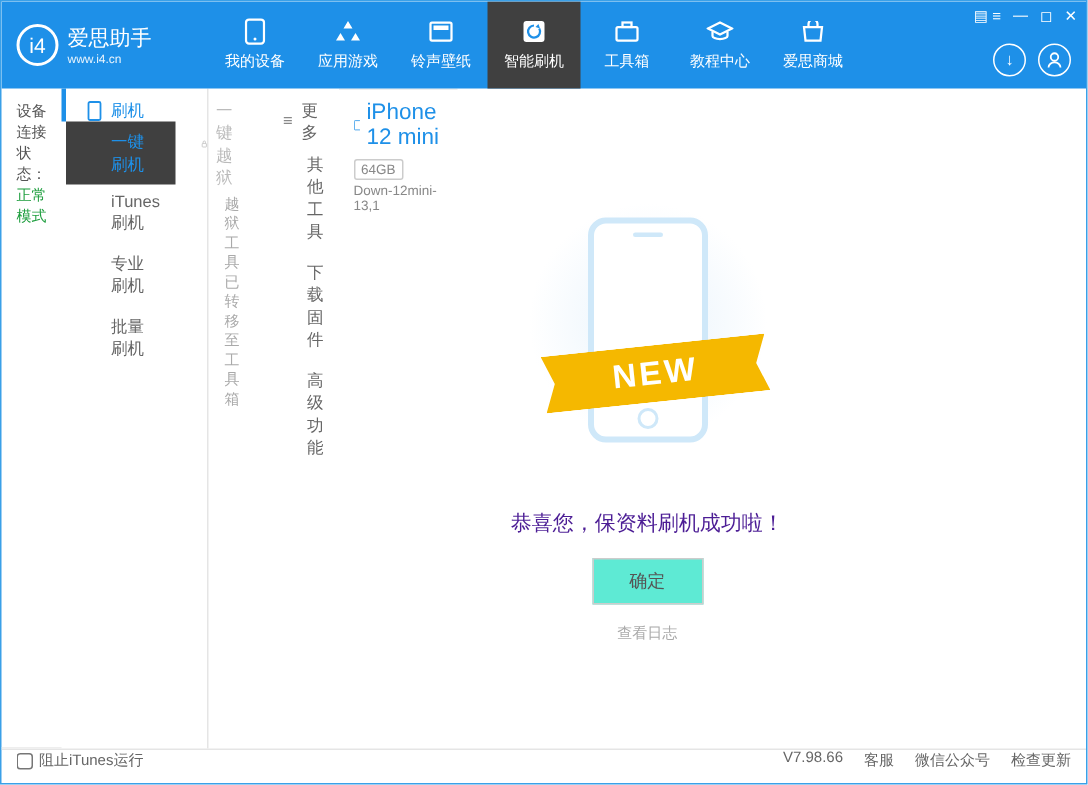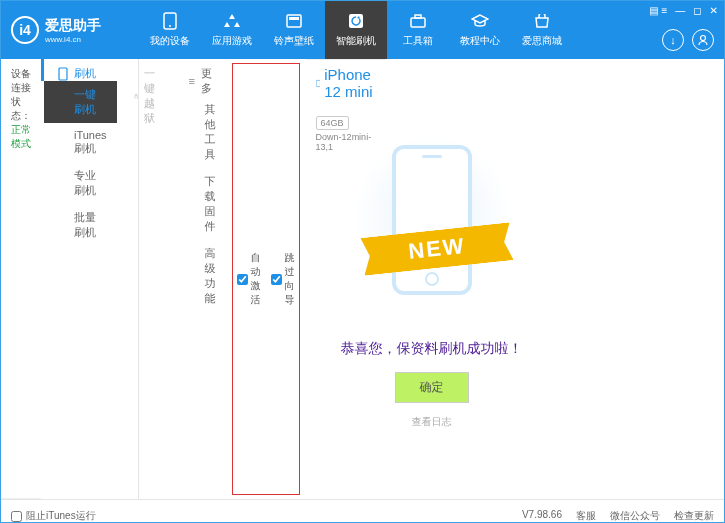--- a/index.html
+++ b/index.html
@@ -1,20 +1,20 @@
 <!DOCTYPE html>
 <html><head>
 <meta charset="utf-8">
 <style>
 *{margin:0;padding:0;box-sizing:border-box;font-family:"Microsoft YaHei",Arial,sans-serif}
 body{background:#fff;width:725px;height:523px;overflow:hidden;border:1px solid #3aa0e8}
 .header{background:#1e90e8;height:58px;display:flex;align-items:center;padding:0 10px;color:#fff;position:relative}
 .logo-area{display:flex;align-items:center;gap:6px;width:128px}
-.logo-circle{width:28px;height:28px;border:2px solid #fff;border-radius:50%;display:flex;align-items:center;justify-content:center;font-weight:bold;font-size:14px}
-.logo-txt{font-size:14px;font-weight:bold}
+.logo-circle{width:28px;height:28px;border:2px solid #fff;border-radius:50%;display:flex;align-items:center;justify-content:center;font-weight:normal;font-size:14px}
+.logo-txt{font-size:14px;font-weight:normal}
 .logo-sub{font-size:8px;opacity:.9}
 .nav{display:flex;height:100%}
 .nav-item{width:62px;display:flex;flex-direction:column;align-items:center;justify-content:center;gap:4px;font-size:10px;cursor:pointer}
 .nav-item.active{background:#404040}
 .nav-icon{width:18px;height:18px;display:flex;align-items:center;justify-content:center}
 .win-ctrl{position:absolute;top:4px;right:6px;display:flex;gap:8px;font-size:10px}
 .win-ctrl span{cursor:pointer}
 .hdr-icons{position:absolute;right:10px;bottom:8px;display:flex;gap:8px}
 .hdr-ic{width:22px;height:22px;border:1.5px solid #fff;border-radius:50%;display:flex;align-items:center;justify-content:center;font-size:11px;cursor:pointer}
 .body{display:flex;height:440px}
@@ -25,33 +25,33 @@
 .sb-head{padding:7px 10px 0 14px;display:flex;align-items:center;gap:6px;font-size:11px;color:#666}
 .sb-head.acc{color:#1e90e8;border-left:3px solid #1e90e8;margin-left:-3px}
 .sb-item{padding:6px 10px 6px 30px;cursor:pointer;color:#666}
 .sb-item.active{background:#404040;color:#1e90e8}
 .sb-note{padding:4px 10px 4px 30px;color:#aaa;font-size:10px;line-height:1.3}
 .chk-row{border:1px solid #d33;margin:4px 6px;padding:6px 4px;display:flex;gap:10px;font-size:10px}
 .chk{display:flex;align-items:center;gap:3px;color:#555}
 .chk input{accent-color:#1e90e8;width:11px;height:11px}
 .device{padding:6px 10px;border-top:1px solid #eee}
 .dev-name{color:#1e90e8;font-size:15px;display:flex;align-items:center;gap:4px}
-.dev-badge{display:inline-block;border:1px solid #ccc;border-radius:2px;padding:1px 4px;font-size:9px;color:#888;margin-top:16px}
+.dev-badge{display:inline-block;border:1px solid #ccc;border-radius:2px;padding:1px 4px;font-size:9px;color:#888;margin-top:6px}
 .dev-sub{font-size:9px;color:#888;margin-top:2px}
 .main{flex:1;display:flex;flex-direction:column;align-items:center;justify-content:center;position:relative}
 .illus{position:relative;width:180px;height:190px}
 .phone{position:absolute;left:50px;top:15px;width:80px;height:150px;background:#fff;border:4px solid #cfe8f9;border-radius:12px}
 .phone::before{content:"";position:absolute;top:6px;left:50%;transform:translateX(-50%);width:20px;height:3px;background:#cfe8f9;border-radius:2px}
 .phone::after{content:"";position:absolute;bottom:5px;left:50%;transform:translateX(-50%);width:10px;height:10px;border:2px solid #cfe8f9;border-radius:50%}
 .circle-bg{position:absolute;left:10px;top:5px;width:160px;height:160px;border-radius:50%;background:radial-gradient(circle,#e8f3fc 0%,#fff 70%)}
 .ribbon{position:absolute;left:20px;top:100px;width:150px;height:38px;background:#f5b800;transform:rotate(-6deg);display:flex;align-items:center;justify-content:center;color:#fff;font-weight:bold;font-size:22px;letter-spacing:2px;clip-path:polygon(0 0,100% 0,95% 50%,100% 100%,0 100%,5% 50%)}
 .msg{margin-top:20px;font-size:14px;color:#4c1d95}
-.ok-btn{margin-top:14px;padding:6px 24px;border:1px solid #ccc;background:#bef264;font-size:12px;color:#555;cursor:pointer}
+.ok-btn{margin-top:14px;padding:6px 24px;border:1px solid #ccc;background:#5eead4;font-size:12px;color:#555;cursor:pointer}
 .log-link{margin-top:12px;font-size:10px;color:#aaa;cursor:pointer}
-.footer{height:24px;border-top:1px solid #e5e5e5;display:flex;align-items:flex-end;padding:0 10px;font-size:10px;color:#666;justify-content:space-between}
+.footer{height:24px;border-top:1px solid #e5e5e5;display:flex;align-items:flex-start;padding:0 10px;font-size:10px;color:#666;justify-content:space-between}
 .ft-left{display:flex;align-items:center;gap:4px}
 .ft-right{display:flex;gap:14px}
 .ft-right span{cursor:pointer}
 svg{display:block}
 </style>
 </head>
 <body>
 
 <div class="header">
   <div class="logo-area">
@@ -160,39 +160,30 @@
       <div class="sb-item">批量刷机</div>
     </div>
     <div class="sb-section">
       <div class="sb-head" style="color:#bbb">
           <svg width="11" height="12" viewBox="0 0 11 12">
             <rect x="2" y="5" width="7" height="6" rx="1" fill="none" stroke="#bbb" stroke-width="1.2"></rect>
             <path d="M3.5 5V3a2 2 0 014 0v2" fill="none" stroke="#bbb" stroke-width="1.2"></path>
           </svg>
           <span>一键越狱</span>
         </div>
+      <div class="sb-note">越狱工具已转移至工具箱</div>
     </div>
     <div class="sb-section">
       <div class="sb-head">
           <span style="color:#888">≡</span>
           <span>更多</span>
         </div>
       <div class="sb-item">其他工具</div>
       <div class="sb-item">下载固件</div>
       <div class="sb-item">高级功能</div>
-    </div>
-    <div class="chk-row">
-      <label class="chk">
-          <input type="checkbox" checked="" style="">
-          <span>自动激活</span>
-        </label>
-      <label class="chk">
-          <input type="checkbox" checked="" style="">
-          <span>跳过向导</span>
-        </label>
     </div>
     <div class="device">
       <div class="dev-name">
           <svg width="9" height="13" viewBox="0 0 9 13">
             <rect x="0.5" y="0.5" width="8" height="12" rx="1" fill="none" stroke="#1e90e8" stroke-width="1"></rect>
           </svg>
           <span>iPhone 12 mini</span>
         </div>
       <span class="dev-badge">64GB</span>
       <div class="dev-sub">Down-12mini-13,1</div>

